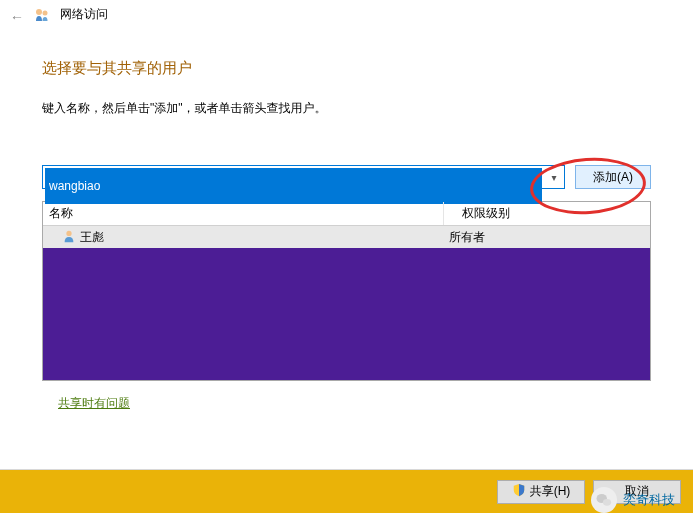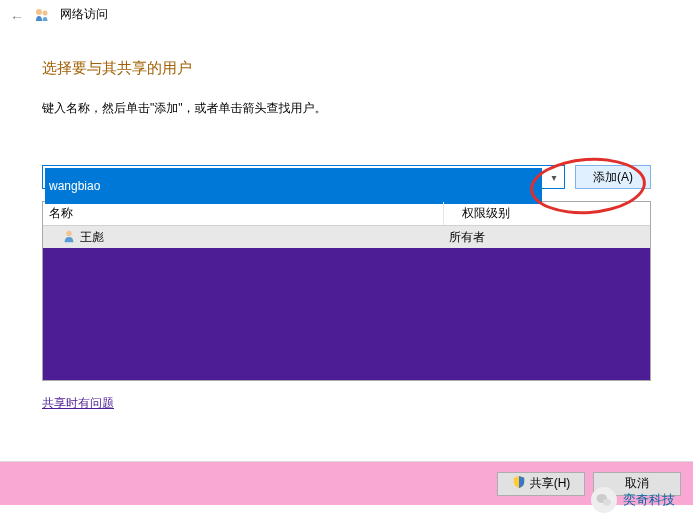--- a/index.html
+++ b/index.html
@@ -117,34 +117,35 @@
     .table-row {
       display: flex;
       height: 22px;
       align-items: center;
       background: #e8e8e8;
     }
     .td-name { flex: 0 0 400px; padding-left: 19px; display: flex; align-items: center; gap: 4px; }
     .td-perm { flex: 1; padding-left: 6px; }
     .user-icon { width: 14px; height: 14px; }
     .help-link {
-      color: #4c1d95;
+      color: #4d7c0f;
       text-decoration: underline;
       font-size: 12px;
       margin-top: 14px;
       display: inline-block;
       cursor: pointer;
+      margin-left: 16px;
     }
     .footer {
       position: absolute;
-      bottom: 16px;
+      bottom: 8px;
       left: 0;
       right: 0;
       height: 44px;
-      background: #f9a8d4;
+      background: #eab308;
       border-top: 1px solid #d8d8d8;
       display: flex;
       justify-content: flex-end;
       align-items: center;
       padding-right: 12px;
       gap: 8px;
     }
     .footer-btn {
       height: 24px;
       min-width: 88px;

